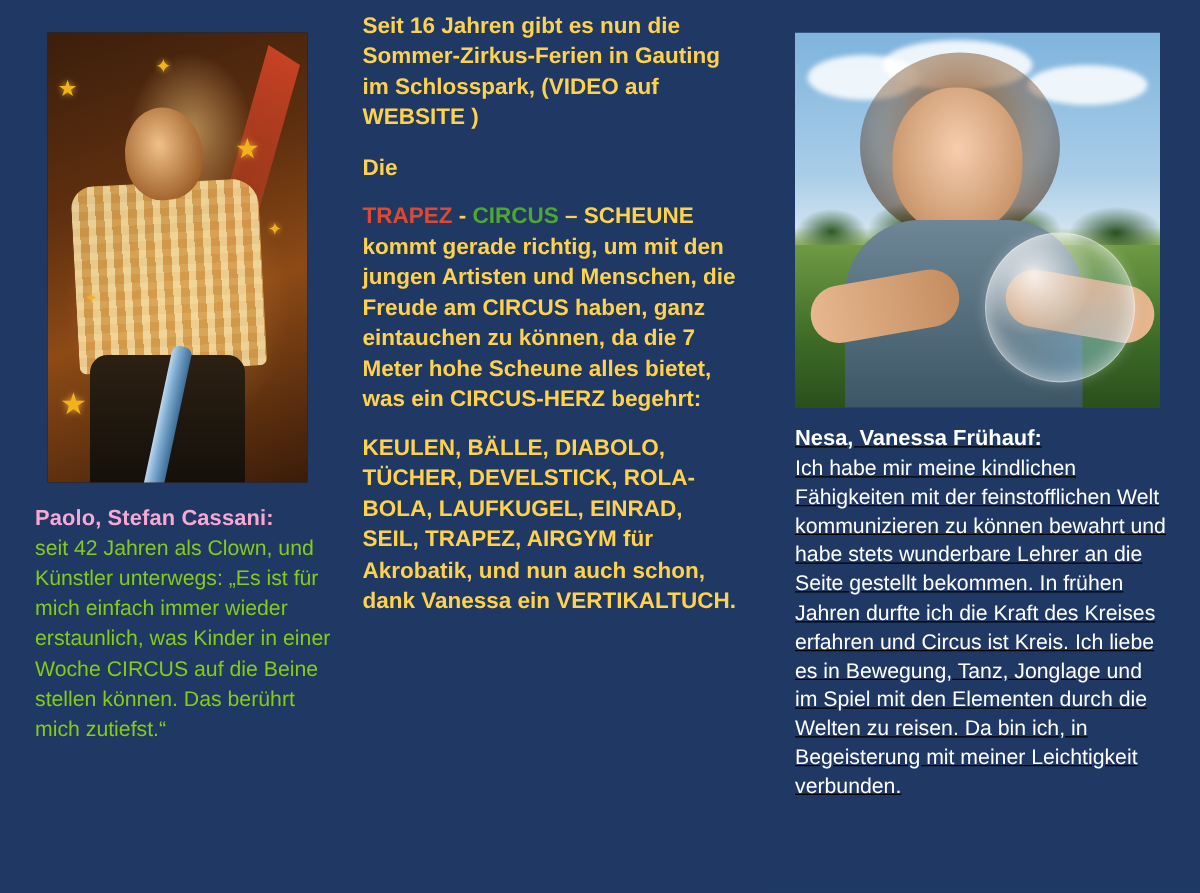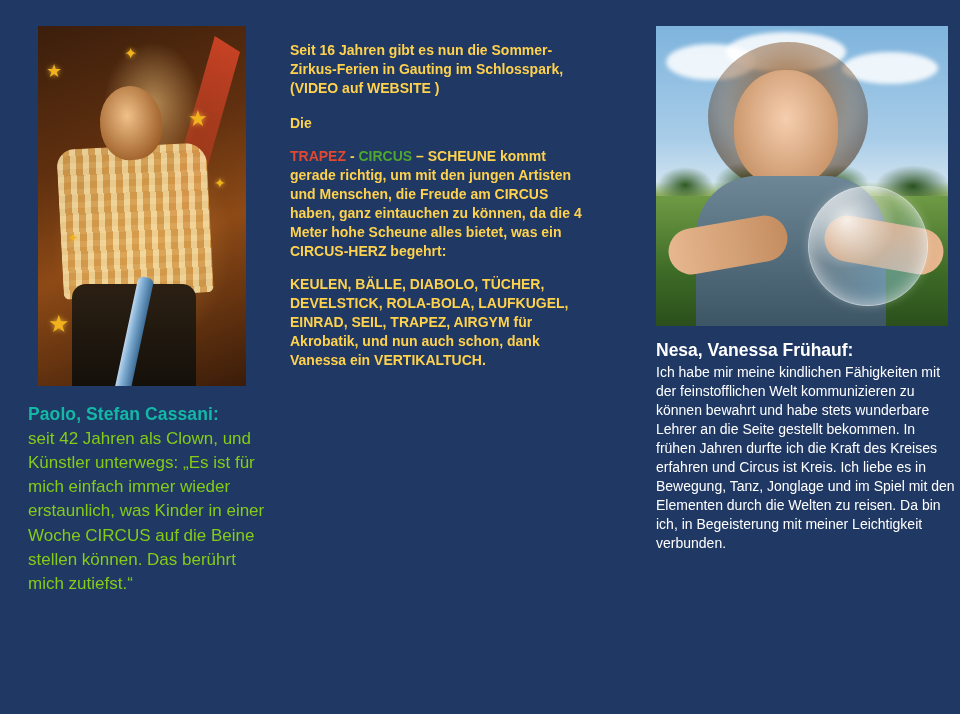--- a/index.html
+++ b/index.html
@@ -105,56 +105,56 @@
   }
   .photo-left .s1 { left: 8px;  top: 36px;  font-size: 18px; }
   .photo-left .s2 { left: 86px; top: 20px;  font-size: 16px; }
   .photo-left .s3 { left: 150px;top: 82px;  font-size: 22px; }
   .photo-left .s4 { left: 10px; top: 286px; font-size: 24px; }
   .photo-left .s5 { left: 176px;top: 150px; font-size: 14px; }
   .photo-left .s6 { left: 30px; top: 206px; font-size: 12px; }
 
   .caption-name {
     margin-top: 18px;
-    color: #14b8a6;
+    color: #f9a8d4;
     font-weight: bold;
     font-size: 17.5px;
     letter-spacing: .1px;
   }
   .body-left {
     margin-top: 2px;
     color: #84cc16;
     font-size: 17px;
     line-height: 1.42;
   }
 
   
   .col-mid {
     position: absolute;
     left: 290px;
     top: 8px;
     width: 300px;
     color: #ffd24d;
     font-weight: bold;
-    font-size: 14px;
+    font-size: 18px;
     line-height: 1.36;
-    margin-top: 33px;
   }
   .col-mid p { margin: 0 0 14px 0; }
   .mid-para-1 { margin-bottom: 16px !important; }
   .word-circus { color: #e0492f; }
   .word-dash   { color: #ffd24d; }
   .word-zauber { color: #4ea72e; }
 
   
   .col-right {
     position: absolute;
-    left: 656px;
+    left: 636px;
     top: 26px;
     width: 300px;
+    text-decoration: underline;
   }
   .photo-right {
     position: relative;
     width: 292px;
     height: 300px;
     overflow: hidden;
   }
   .photo-right .sky {
     position: absolute;
     inset: 0;
@@ -243,21 +243,21 @@
   }
   .caption-name-right {
     margin-top: 14px;
     color: #ffffff;
     font-weight: bold;
     font-size: 17.5px;
   }
   .body-right {
     margin-top: 2px;
     color: #ffffff;
-    font-size: 14px;
+    font-size: 17px;
     line-height: 1.36;
   }
 </style>
 </head>
 <body>
 
 <div class="page">
 
   <div class="col-left">
     <div class="photo-left">
@@ -274,21 +274,21 @@
       <span class="star s5">✦</span>
       <span class="star s6">✦</span>
     </div>
     <div class="caption-name">Paolo, Stefan Cassani:</div>
     <div class="body-left">seit 42 Jahren als Clown, und Künstler unterwegs: „Es ist für mich einfach immer wieder erstaunlich, was Kinder in einer Woche CIRCUS auf die Beine stellen können. Das berührt mich zutiefst.“</div>
   </div>
 
   <div class="col-mid">
     <p class="mid-para-1">Seit 16 Jahren gibt es nun die Sommer-Zirkus-Ferien in Gauting im Schlosspark, (VIDEO auf WEBSITE )</p>
     <p>Die</p>
-    <p><span class="word-circus">TRAPEZ</span><span class="word-dash"> - </span><span class="word-zauber">CIRCUS</span><span> – SCHEUNE kommt gerade richtig, um mit den jungen Artisten und Menschen, die Freude am CIRCUS haben, ganz eintauchen zu können, da die 4 Meter hohe Scheune alles bietet, was ein CIRCUS-HERZ begehrt:</span></p>
+    <p><span class="word-circus">TRAPEZ</span><span class="word-dash"> - </span><span class="word-zauber">CIRCUS</span><span> – SCHEUNE kommt gerade richtig, um mit den jungen Artisten und Menschen, die Freude am CIRCUS haben, ganz eintauchen zu können, da die 7 Meter hohe Scheune alles bietet, was ein CIRCUS-HERZ begehrt:</span></p>
     <p>KEULEN, BÄLLE, DIABOLO, TÜCHER, DEVELSTICK, ROLA-BOLA, LAUFKUGEL, EINRAD, SEIL, TRAPEZ, AIRGYM für Akrobatik, und nun auch schon, dank Vanessa ein VERTIKALTUCH.</p>
   </div>
 
   <div class="col-right">
     <div class="photo-right">
       <div class="sky"></div>
       <div class="cloud c1"></div>
       <div class="cloud c2"></div>
       <div class="cloud c3"></div>
       <div class="trees"></div>

